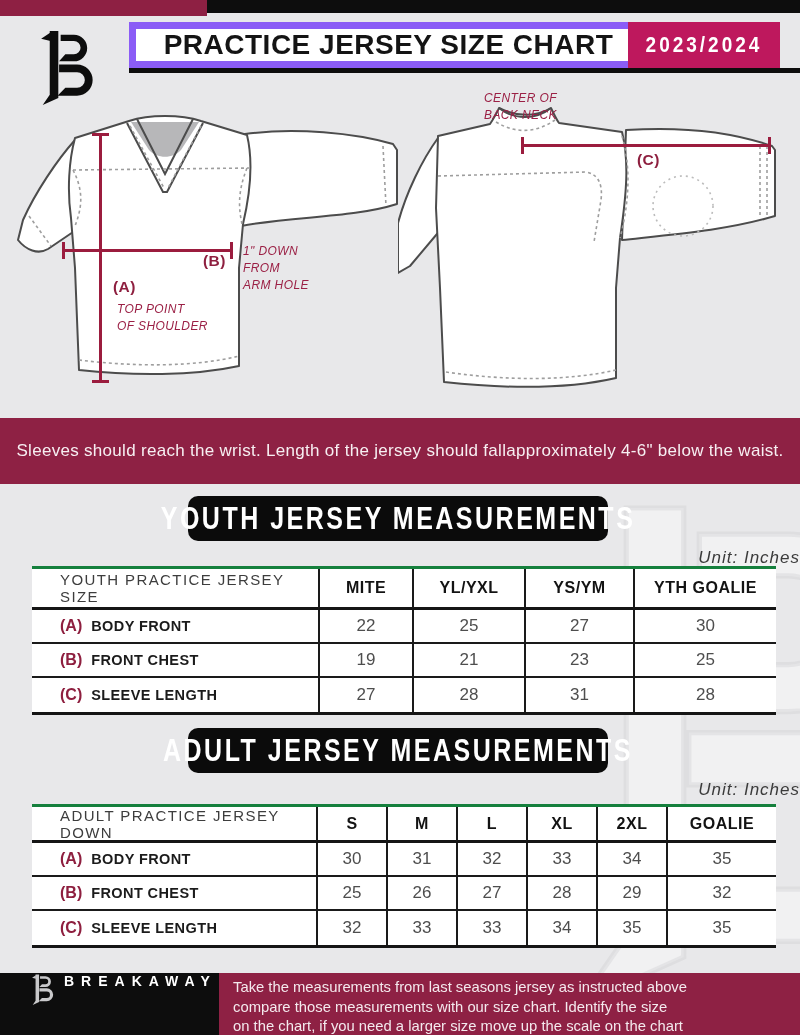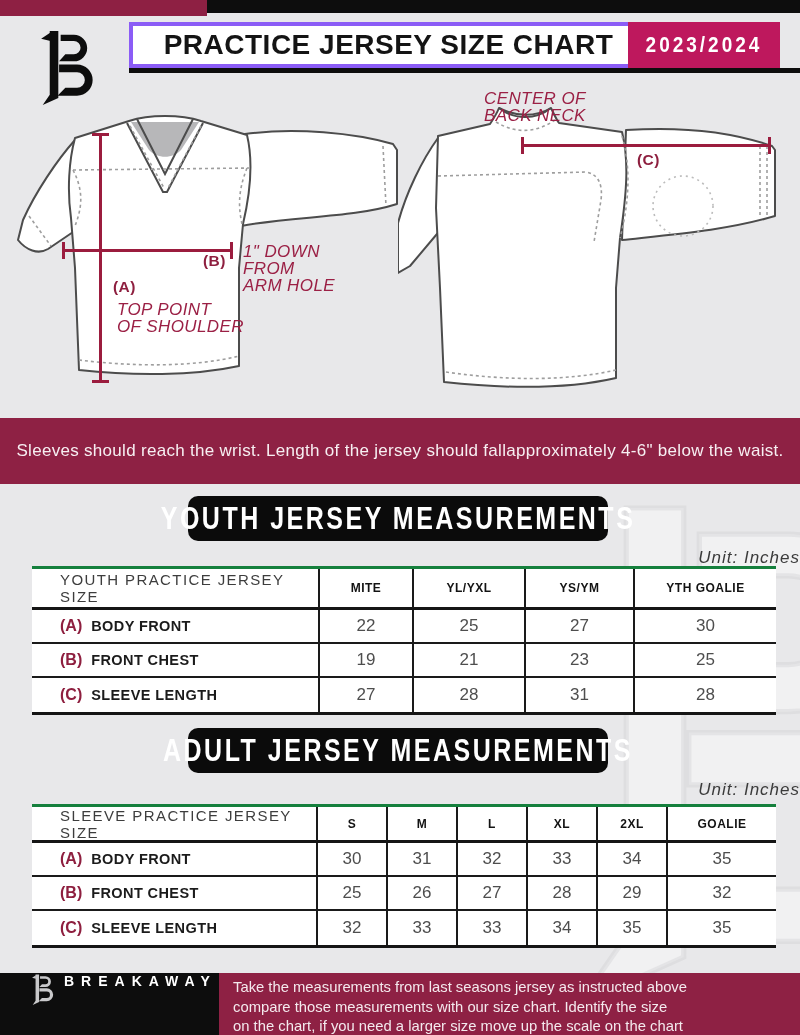--- a/index.html
+++ b/index.html
@@ -6,38 +6,38 @@
   .page{position:relative;width:800px;height:1035px;background:#e8e8ea;overflow:hidden;
         font-family:"Liberation Sans",sans-serif;margin:0 auto;}
 
   
   .strip-black{position:absolute;left:207px;top:0;width:593px;height:13px;background:#0d0d0d;}
   .strip-maroon{position:absolute;left:0;top:0;width:207px;height:16px;background:#8e2043;}
 
   
   .titlebar{position:absolute;left:129px;top:22px;width:671px;height:46px;border-bottom:5px solid #0d0d0d;}
   .titlebox{position:absolute;left:0;top:0;width:519px;height:46px;background:#ffffff;
-            border:4px solid #8b5cf6;box-sizing:border-box;display:flex;align-items:center;justify-content:center;}
+            border:7px solid #8b5cf6;box-sizing:border-box;display:flex;align-items:center;justify-content:center;}
   .titlebox .t{font-size:28px;font-weight:800;color:#141414;letter-spacing:.5px;white-space:nowrap;}
   .seasonbox{position:absolute;left:499px;top:0;width:152px;height:46px;background:#be185d;
              display:flex;align-items:center;justify-content:center;}
   .seasonbox .t{color:#fff;font-weight:bold;font-size:19px;letter-spacing:3px;transform:scaleY(1.15);white-space:nowrap;}
 
   .logo{position:absolute;left:26px;top:27px;}
 
   
   .svgwrap{position:absolute;}
   .mline-v{position:absolute;width:3px;background:#9b1c3e;z-index:4;}
   .mline-v::before,.mline-v::after{content:"";position:absolute;left:-7px;width:17px;height:3px;background:#9b1c3e;}
   .mline-v::before{top:0}.mline-v::after{bottom:0}
   .mline-h{position:absolute;height:3px;background:#9b1c3e;z-index:4;}
   .mline-h::before,.mline-h::after{content:"";position:absolute;top:-7px;width:3px;height:17px;background:#9b1c3e;}
   .mline-h::before{left:0}.mline-h::after{right:0}
 
-  .dlabel{position:absolute;z-index:5;color:#9b2045;font-style:italic;font-size:17px;
+  .dlabel{position:absolute;z-index:5;color:#9b2045;font-style:italic;font-size:12px;
           line-height:17px;letter-spacing:.4px;white-space:pre-line;}
   .dkey{position:absolute;z-index:5;color:#8e1f3f;font-weight:bold;font-size:15.5px;font-style:normal;}
 
   
   .notice{position:absolute;left:0;top:418px;width:800px;height:66px;background:#8e2144;
           display:flex;align-items:center;justify-content:center;
           color:#f7eff2;font-size:17px;line-height:26px;letter-spacing:.3px;z-index:3;}
 
   
   .secbanner{position:absolute;left:188px;width:420px;height:45px;background:#0b0b0b;border-radius:10px;
@@ -50,21 +50,21 @@
   .sizetable{position:absolute;left:32px;width:744px;display:grid;background:#fff;
              border-top:3px solid #15803d;border-bottom:3px solid #151515;z-index:3;}
   .yt{top:566px;grid-template-columns:286px 94px 112px 109px 143px;grid-template-rows:41px 34px 34px 34px;}
   .at{top:804px;grid-template-columns:284px 70px 70px 70px 70px 70px 110px;grid-template-rows:36px 34px 34px 34px;}
   .cell{display:flex;align-items:center;justify-content:center;box-sizing:border-box;background:#fff;}
   .cell.vl{border-left:2px solid #1a1a1a;}
   .cell.hb{border-bottom:3px solid #151515;}
   .cell.rb{border-bottom:2px solid #1a1a1a;}
   .cell.lab{justify-content:flex-start;padding-left:28px;}
   .sizehead{color:#3d3d3d;font-size:15px;letter-spacing:1.4px;}
-  .colhead{color:#131313;font-weight:bold;font-size:12px;letter-spacing:.5px;}
+  .colhead{color:#131313;font-weight:bold;font-size:16px;letter-spacing:.5px;}
   .rowlab{padding-left:42px;}
   .rowlab .k{color:#8e1f3f;font-weight:bold;font-size:16px;margin-right:9px;}
   .rowlab .n{color:#1b1b1b;font-weight:bold;font-size:14.5px;letter-spacing:.4px;}
   .num{color:#4e4e4e;font-size:17px;}
 
   
   .ghost{position:absolute;right:-150px;top:478px;z-index:2;opacity:.5;}
 
   
   .footer{position:absolute;left:0;top:973px;width:800px;height:62px;z-index:6;}
@@ -215,21 +215,21 @@
     <div class="cell vl num">31</div>
     <div class="cell vl num">28</div>
   </div>
 
   <div class="secbanner" style="top:728px;">
     <span class="t">ADULT JERSEY MEASUREMENTS</span>
   </div>
   <div class="unitline" style="top:780px;">Unit: Inches</div>
 
   <div class="sizetable at">
-    <div class="cell hb lab sizehead">SLEEVE PRACTICE JERSEY SIZE</div>
+    <div class="cell hb lab sizehead">ADULT PRACTICE JERSEY DOWN</div>
     <div class="cell hb vl colhead">S</div>
     <div class="cell hb vl colhead">M</div>
     <div class="cell hb vl colhead">L</div>
     <div class="cell hb vl colhead">XL</div>
     <div class="cell hb vl colhead">2XL</div>
     <div class="cell hb vl colhead">GOALIE</div>
 
     <div class="cell rb lab rowlab">
       <span class="k">(A)</span>
       <span class="n">BODY FRONT</span>

